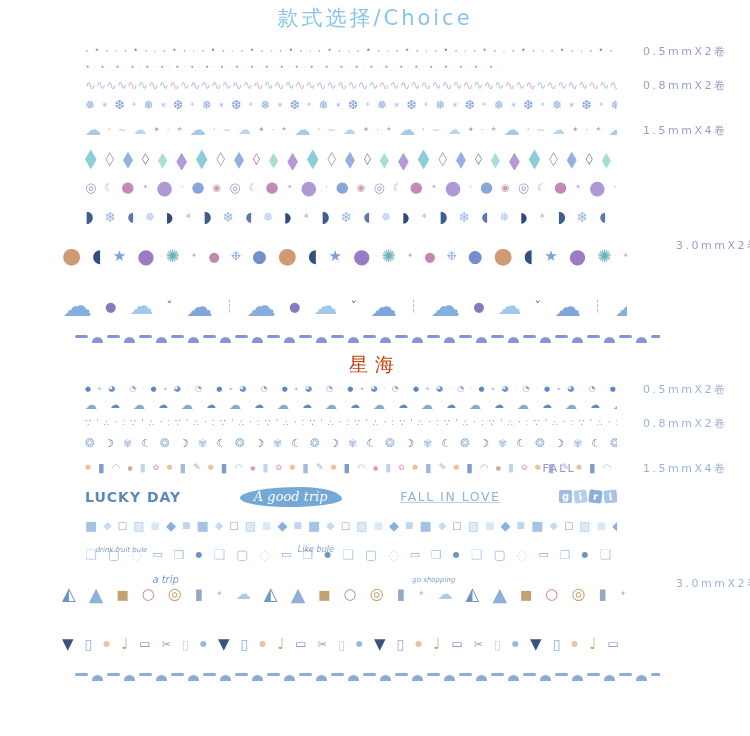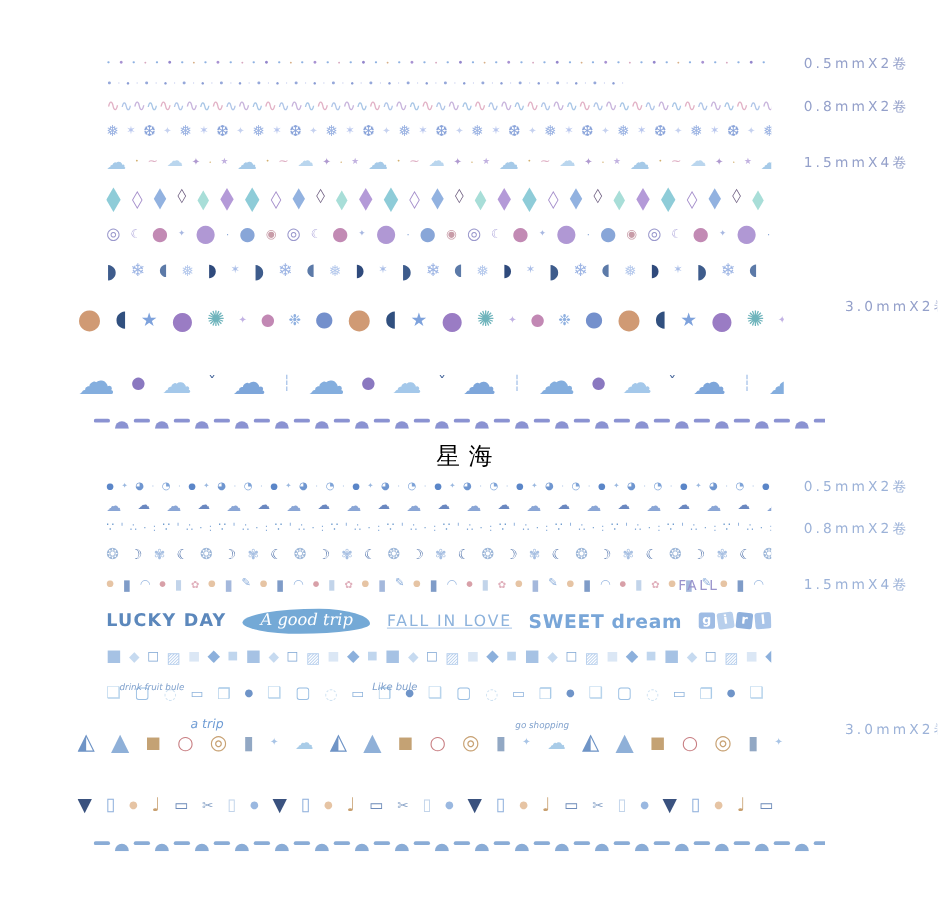--- a/index.html
+++ b/index.html
@@ -42,20 +42,21 @@
                 display:inline-flex;align-items:center;justify-content:center;
                 border-radius:2px;font-weight:700;}
   .t-tiles span:nth-child(2){transform:rotate(-8deg);background:#b8cfec;}
   .t-tiles span:nth-child(3){transform:rotate(6deg);background:#8fb0dc;}
   .t-tiles span:nth-child(4){transform:rotate(-5deg);background:#a9c4e8;}
 </style>
 </head>
 <body>
 
 <div class="sheet">
+  <h1 class="title" style="color: rgb(135, 197, 234);">款式选择/Choice</h1>
 
   <section class="sec" id="sec0">
     <div class="rows">
         <div class="tape-row s05">
           <div class="clip">
             <span class="u" style="color: rgb(143, 178, 226); font-size: 6px; margin-right: 6px;">•</span>
             <span class="u" style="color: rgb(168, 146, 210); font-size: 8px; margin-right: 6px;">•</span>
             <span class="u" style="color: rgb(143, 178, 226); font-size: 6px; margin-right: 6px;">•</span>
             <span class="u" style="color: rgb(216, 168, 192); font-size: 5px; margin-right: 6px;">•</span>
             <span class="u" style="color: rgb(143, 178, 226); font-size: 6px; margin-right: 6px;">•</span>
@@ -493,21 +494,21 @@
         <span class="dv-dash" style="background: rgb(139, 147, 210);"></span>
         <span class="dv-dome" style="background: rgb(139, 147, 210);"></span>
         <span class="dv-dash" style="background: rgb(139, 147, 210);"></span>
         <span class="dv-dome" style="background: rgb(139, 147, 210);"></span>
         <span class="dv-dash" style="background: rgb(139, 147, 210);"></span>
         <span class="dv-dome" style="background: rgb(139, 147, 210);"></span>
         <span class="dv-dash" style="background: rgb(139, 147, 210);"></span>
         <span class="dv-dome" style="background: rgb(139, 147, 210);"></span>
         <span class="dv-dash" style="background: rgb(139, 147, 210);"></span>
       </div>
-    <div class="sec-label" style="color: #000000;">星海</div>
+    <div class="sec-label" style="color: #c2410c;">星海</div>
   </section>
 
   <section class="sec" id="sec1">
     <div class="rows">
         <div class="tape-row s05">
           <div class="clip">
             <span class="u" style="color: rgb(91, 134, 200); font-size: 7px; margin-right: 6px;">●</span>
             <span class="u" style="color: rgb(154, 184, 224); font-size: 6px; margin-right: 6px;">✦</span>
             <span class="u" style="color: rgb(111, 150, 208); font-size: 8px; margin-right: 6px;">◕</span>
             <span class="u" style="color: rgb(168, 192, 228); font-size: 7px; margin-right: 6px;">·</span>
@@ -728,21 +729,20 @@
           </div>
           <span class="overlay" style="left: 86%; top: 28%; color: rgb(154, 148, 204); font-size: 11px; letter-spacing: 2px;">FALL</span>
           <span class="size-label" style="color: rgb(156, 178, 216);">1.5mmX4卷</span>
         </div>
         <div class="tape-row s15">
           <div class="clip">
             <div class="texts">
               <span class="t-caps">LUCKY DAY</span>
               <span class="t-brush">A good trip</span>
               <span class="t-outline">FALL IN LOVE</span>
-              <span class="t-soft">SWEET dream</span>
               <span class="t-tiles">
                 <span>g</span>
                 <span>i</span>
                 <span>r</span>
                 <span>l</span>
               </span>
             </div>
           </div>
         </div>
         <div class="tape-row s15">

